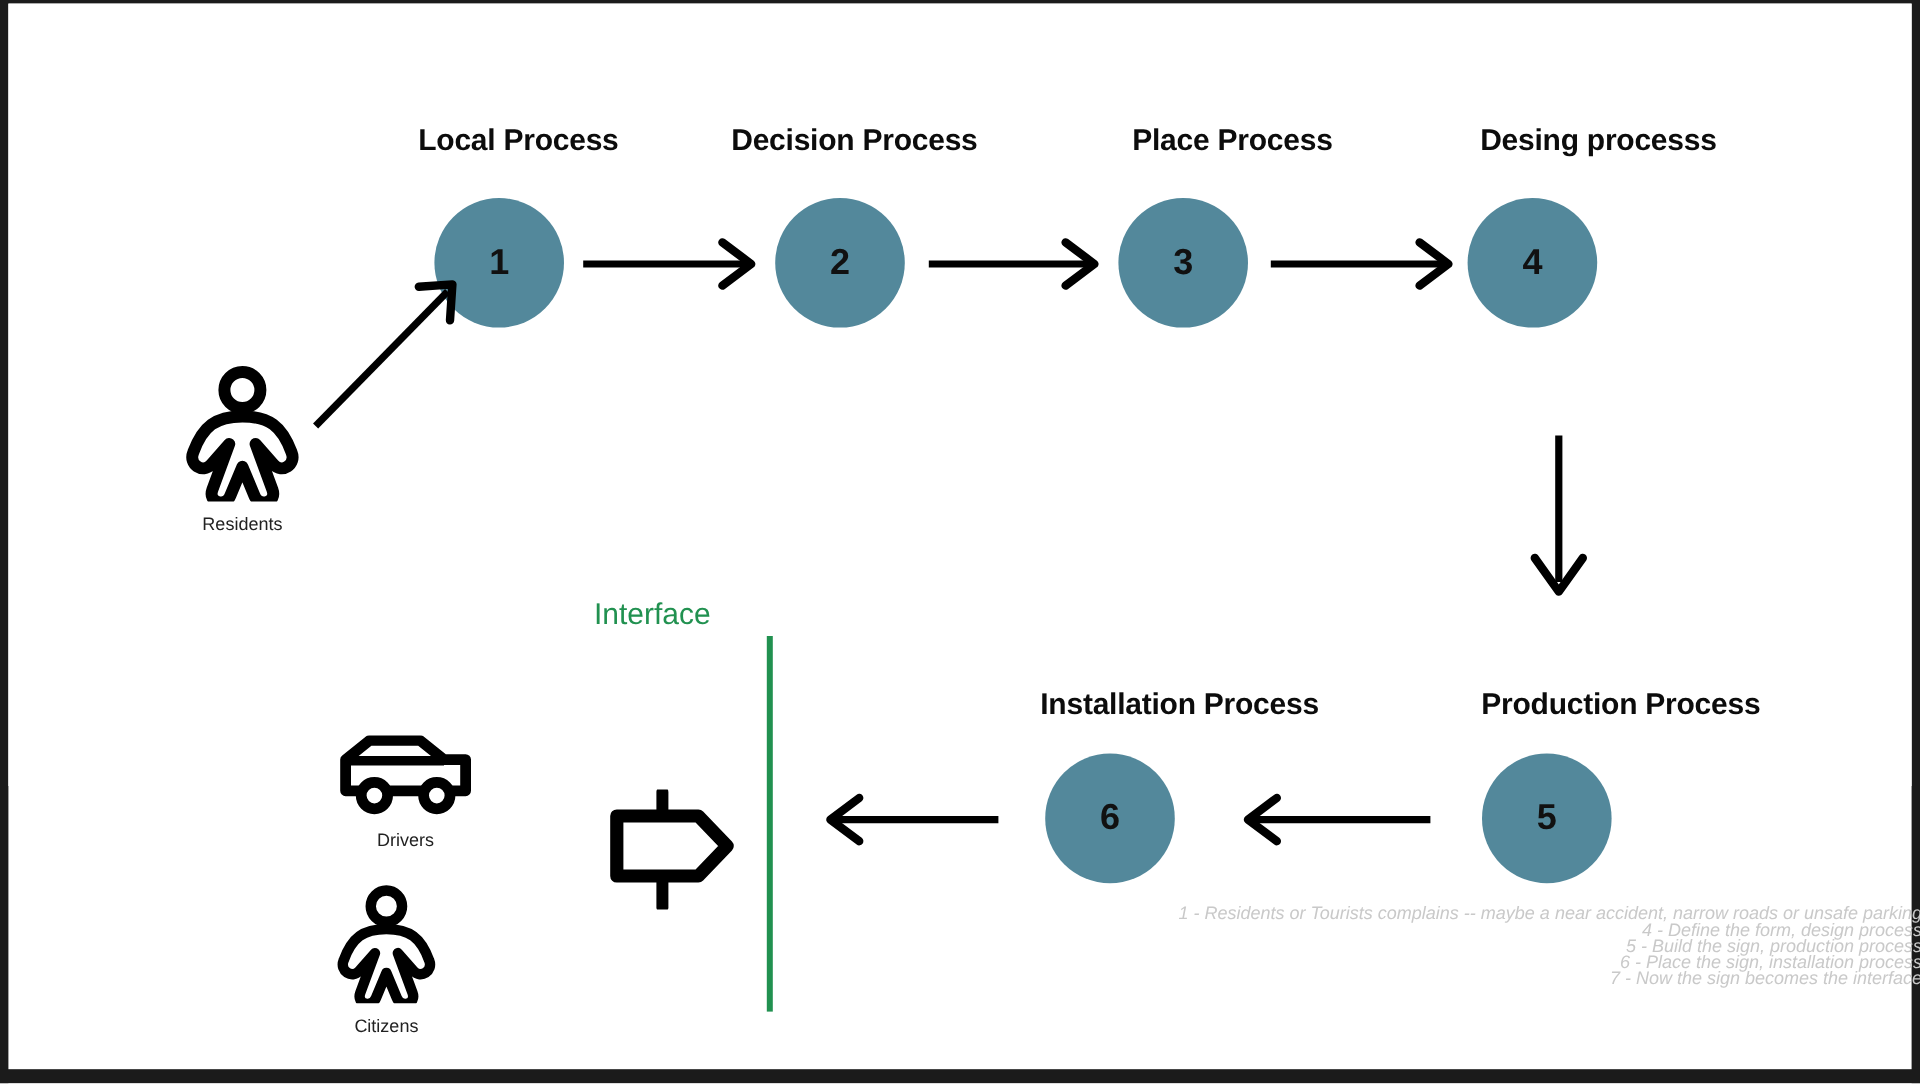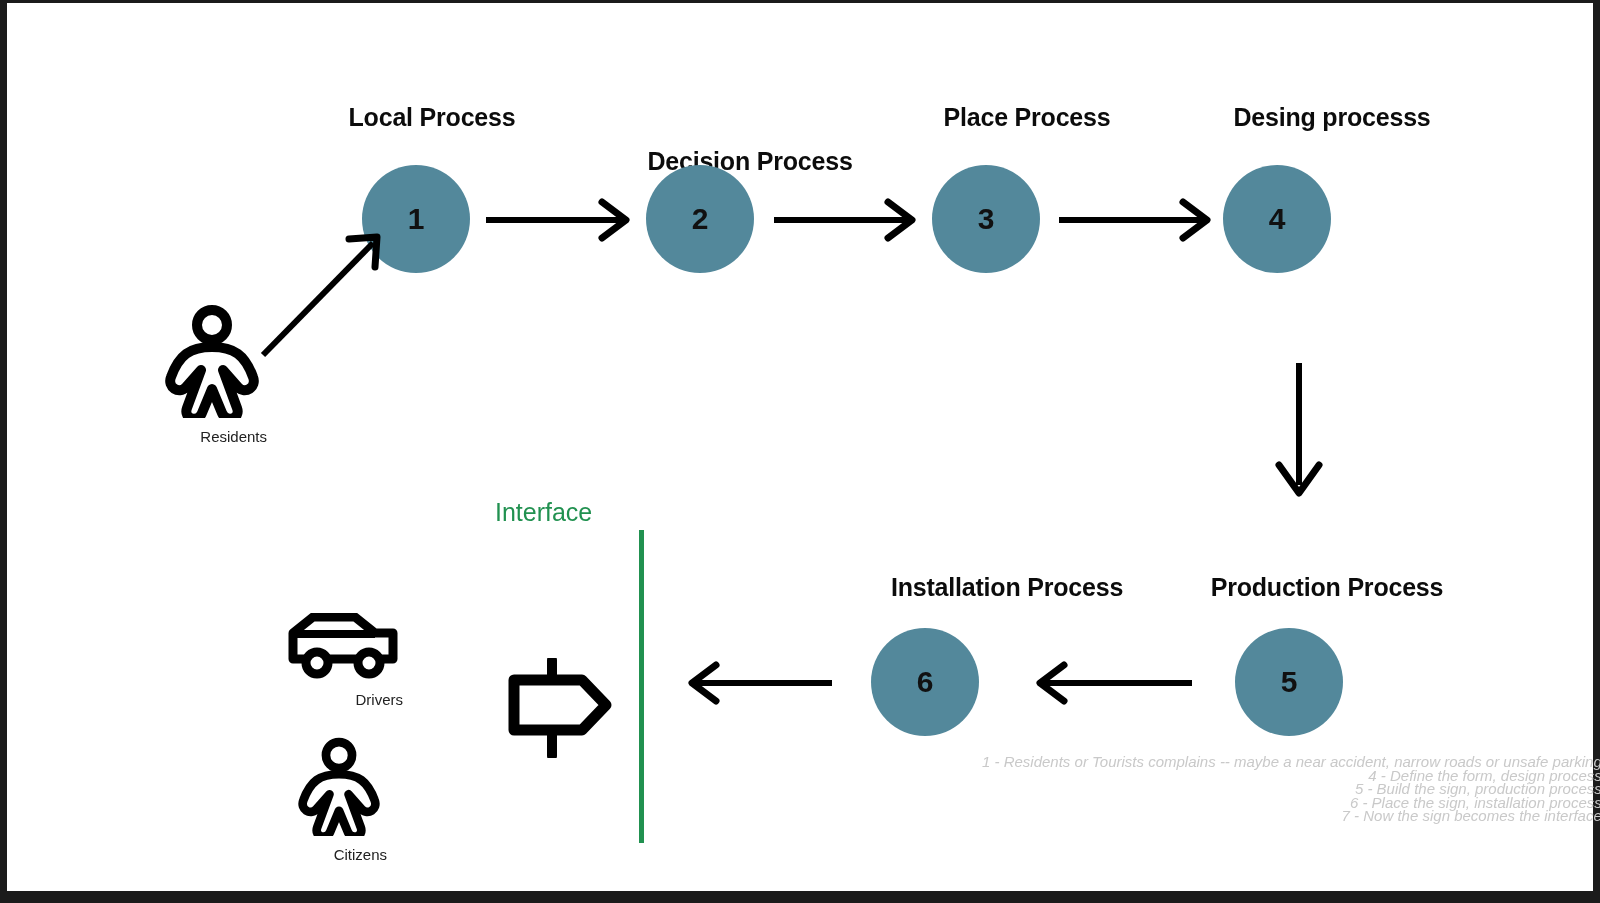--- a/index.html
+++ b/index.html
@@ -67,21 +67,21 @@
     overflow: visible;
   }
   .arrow-svg line, .arrow-svg polyline, .arrow-svg path {
     stroke: #000000;
     fill: none;
   }
 
   
   .actor {
     position: absolute;
-    text-align: right;
+    text-align: center;
   }
   .actor-label {
     font-size: 15px;
     color: #222222;
     margin-top: 6px;
     font-family: "Liberation Sans", sans-serif;
   }
 
   
   .interface-label {
@@ -116,21 +116,21 @@
 <div id="canvas">
 
   <div class="frame-edge frame-top"></div>
   <div class="frame-edge frame-left"></div>
   <div class="frame-edge frame-right"></div>
   <div class="frame-edge frame-bottom"></div>
 
   <div class="stage">
 
     <div class="node-title" style="left:325px; top:100px; width:200px;">Local Process</div>
-    <div class="node-title" style="left:618px; top:100px; width:250px;margin-top:44px;">Decision Process</div>
+    <div class="node-title" style="left:580px; top:100px; width:250px;">Decision Process</div>
     <div class="node-title" style="left:920px; top:100px; width:200px;">Place Process</div>
     <div class="node-title" style="left:1205px; top:100px; width:240px;">Desing processs</div>
 
     <div class="node" style="left: 355px; top: 162px; width: 108px; height: 108px; background: rgb(83, 136, 155);">
       <span class="node-num">1</span>
     </div>
     <div class="node" style="left: 639px; top: 162px; width: 108px; height: 108px; background: rgb(83, 136, 155);">
       <span class="node-num">2</span>
     </div>
     <div class="node" style="left: 925px; top: 162px; width: 108px; height: 108px; background: rgb(83, 136, 155);">
@@ -216,22 +216,22 @@
                  L 65 110
                  C 69 120, 84 116, 80 105
                  L 66 67
                  L 81 84
                  C 88 92, 100 84, 96 74
                  C 88 52, 77 44, 55 44 Z" fill="none" stroke="#000" stroke-width="10" stroke-linejoin="round" stroke-linecap="round"></path>
       </svg>
       <div class="actor-label">Citizens</div>
     </div>
 
-    <div class="node-title" style="left:860px; top:570px; width:280px;">Installation Process</div>
-    <div class="node-title" style="left:1180px; top:570px; width:280px;">Production Process</div>
+    <div class="node-title" style="left:836px; top:570px; width:280px;">Installation Process</div>
+    <div class="node-title" style="left:1180px; top:570px; width:280px;text-align:right;">Production Process</div>
 
     <div class="node" style="left: 864px; top: 625px; width: 108px; height: 108px; background: rgb(83, 136, 155);">
       <span class="node-num">6</span>
     </div>
     <div class="node" style="left: 1228px; top: 625px; width: 108px; height: 108px; background: rgb(83, 136, 155);">
       <span class="node-num">5</span>
     </div>
 
     <svg class="arrow-svg" style="left:1013px; top:658px;" width="190" height="45">
       <line x1="22" y1="22" x2="172" y2="22" stroke-width="6" stroke-linecap="butt"></line>

